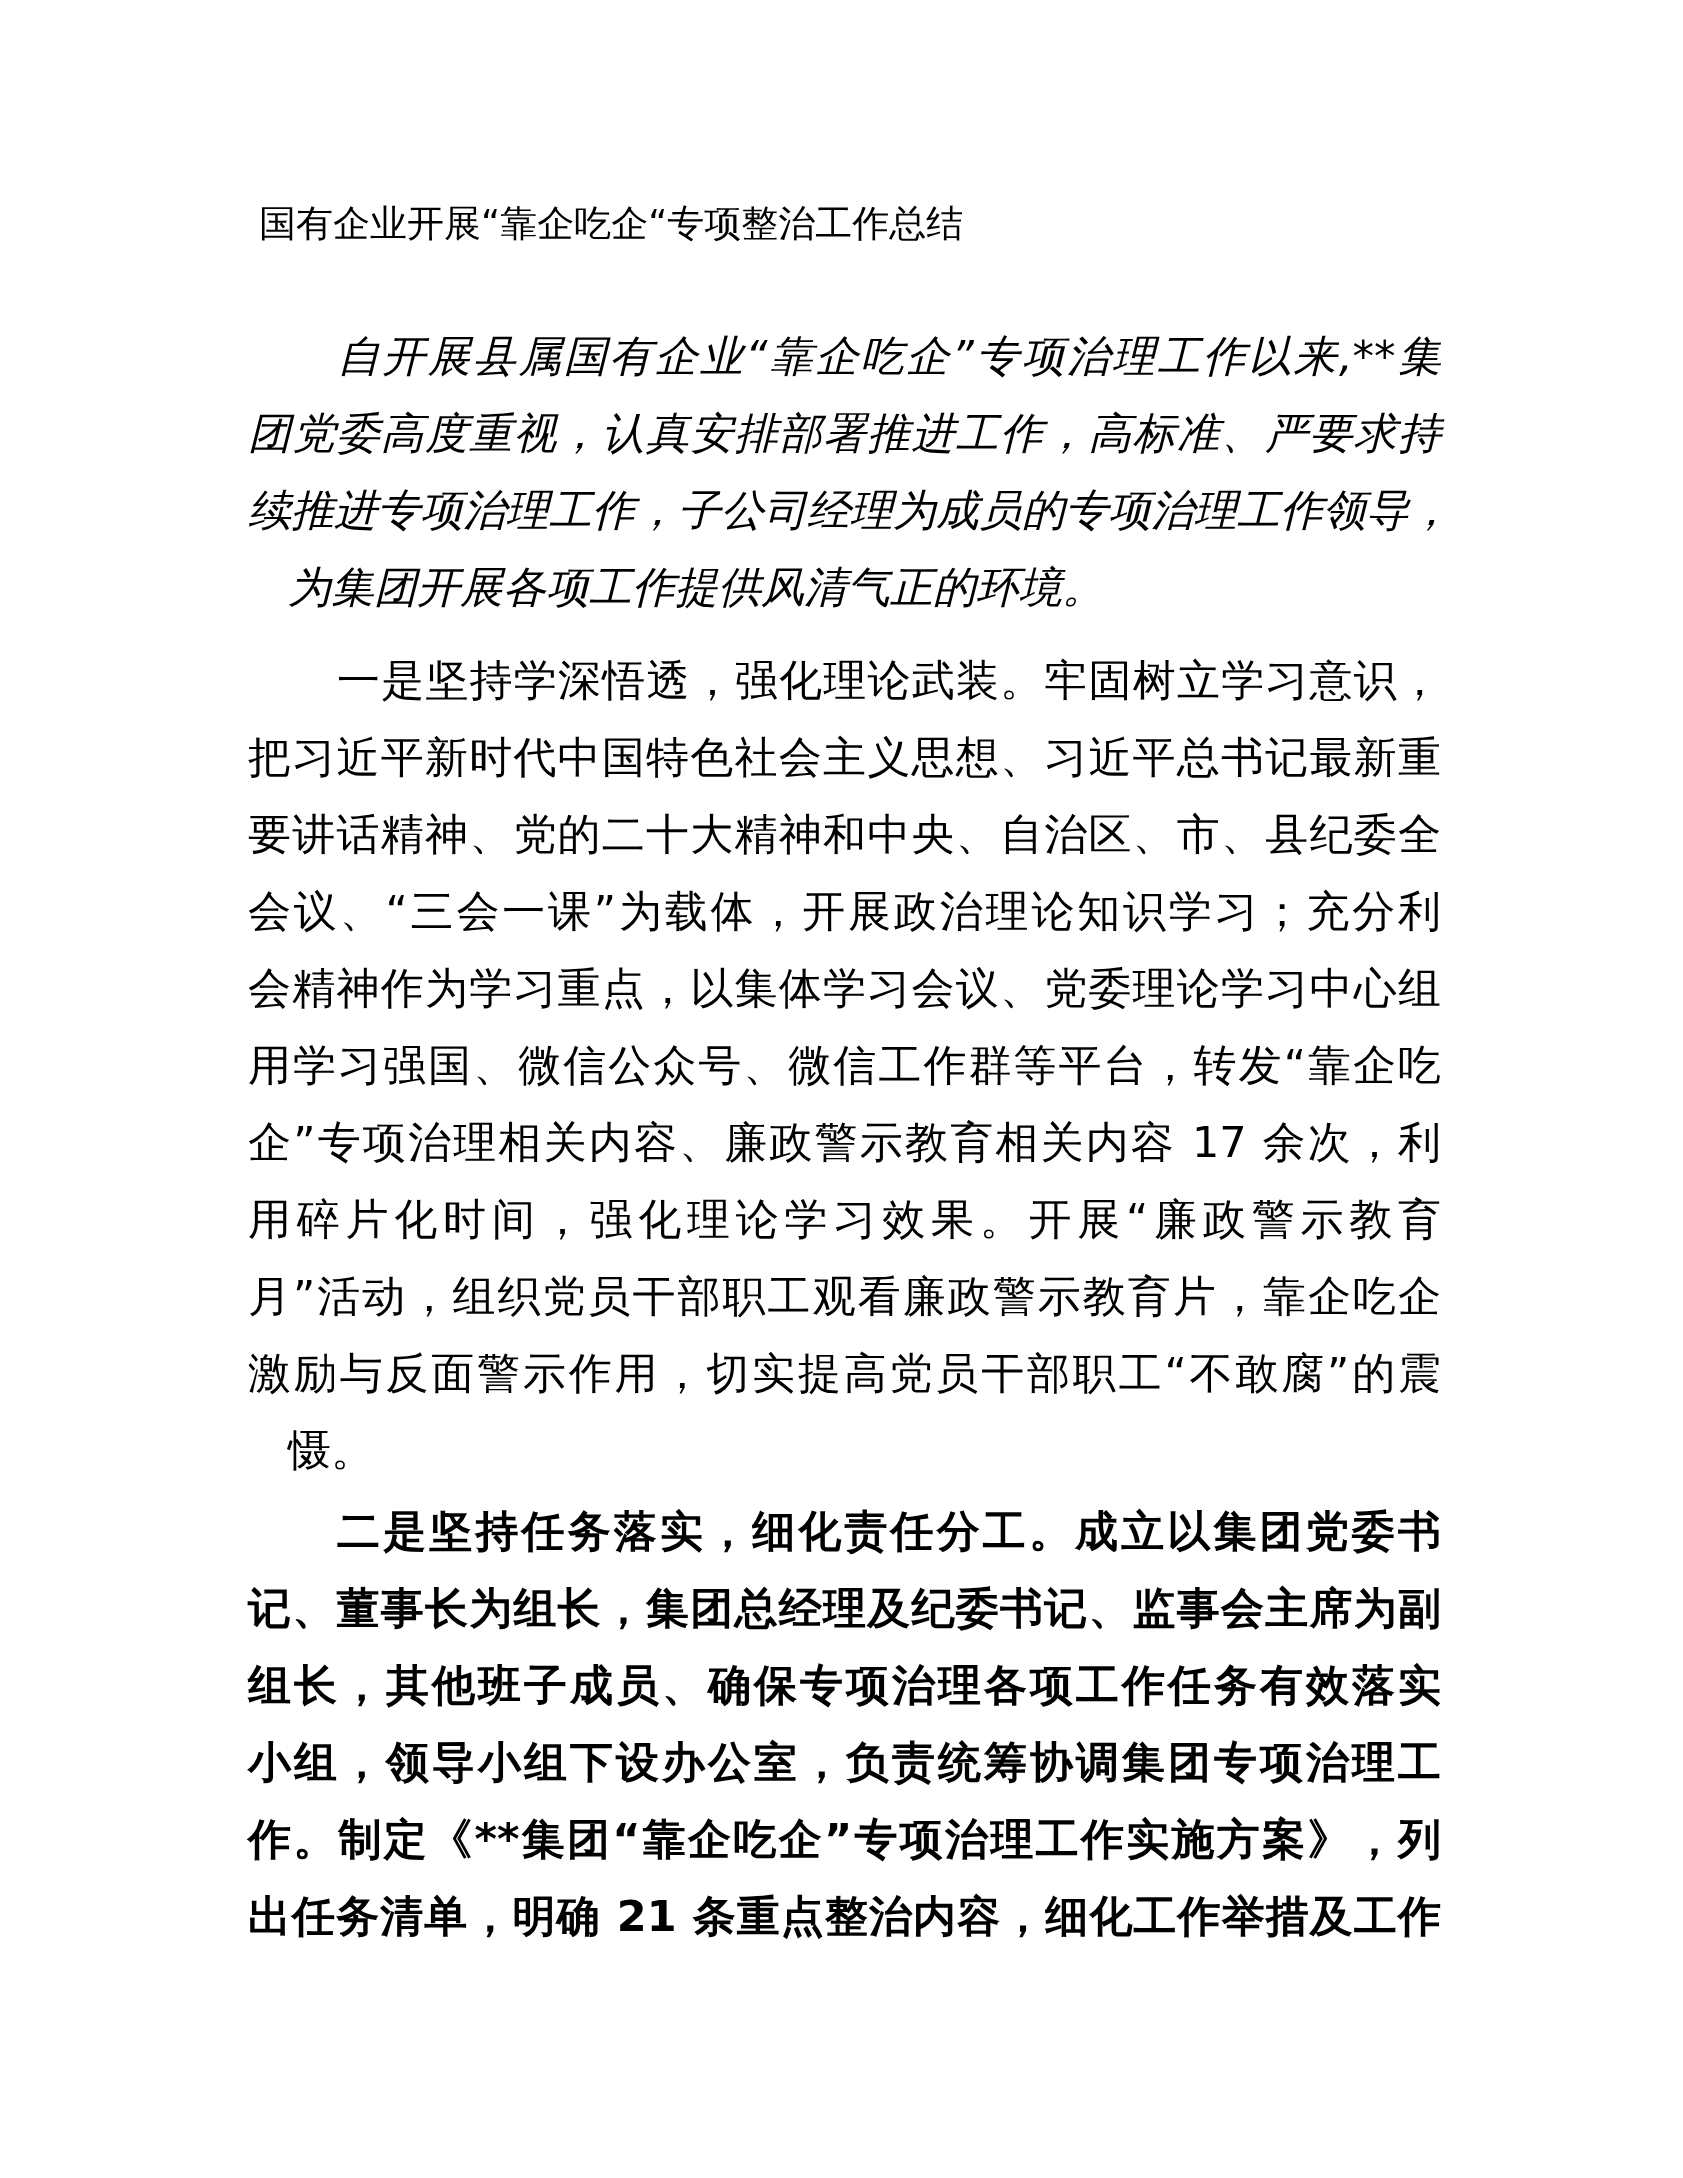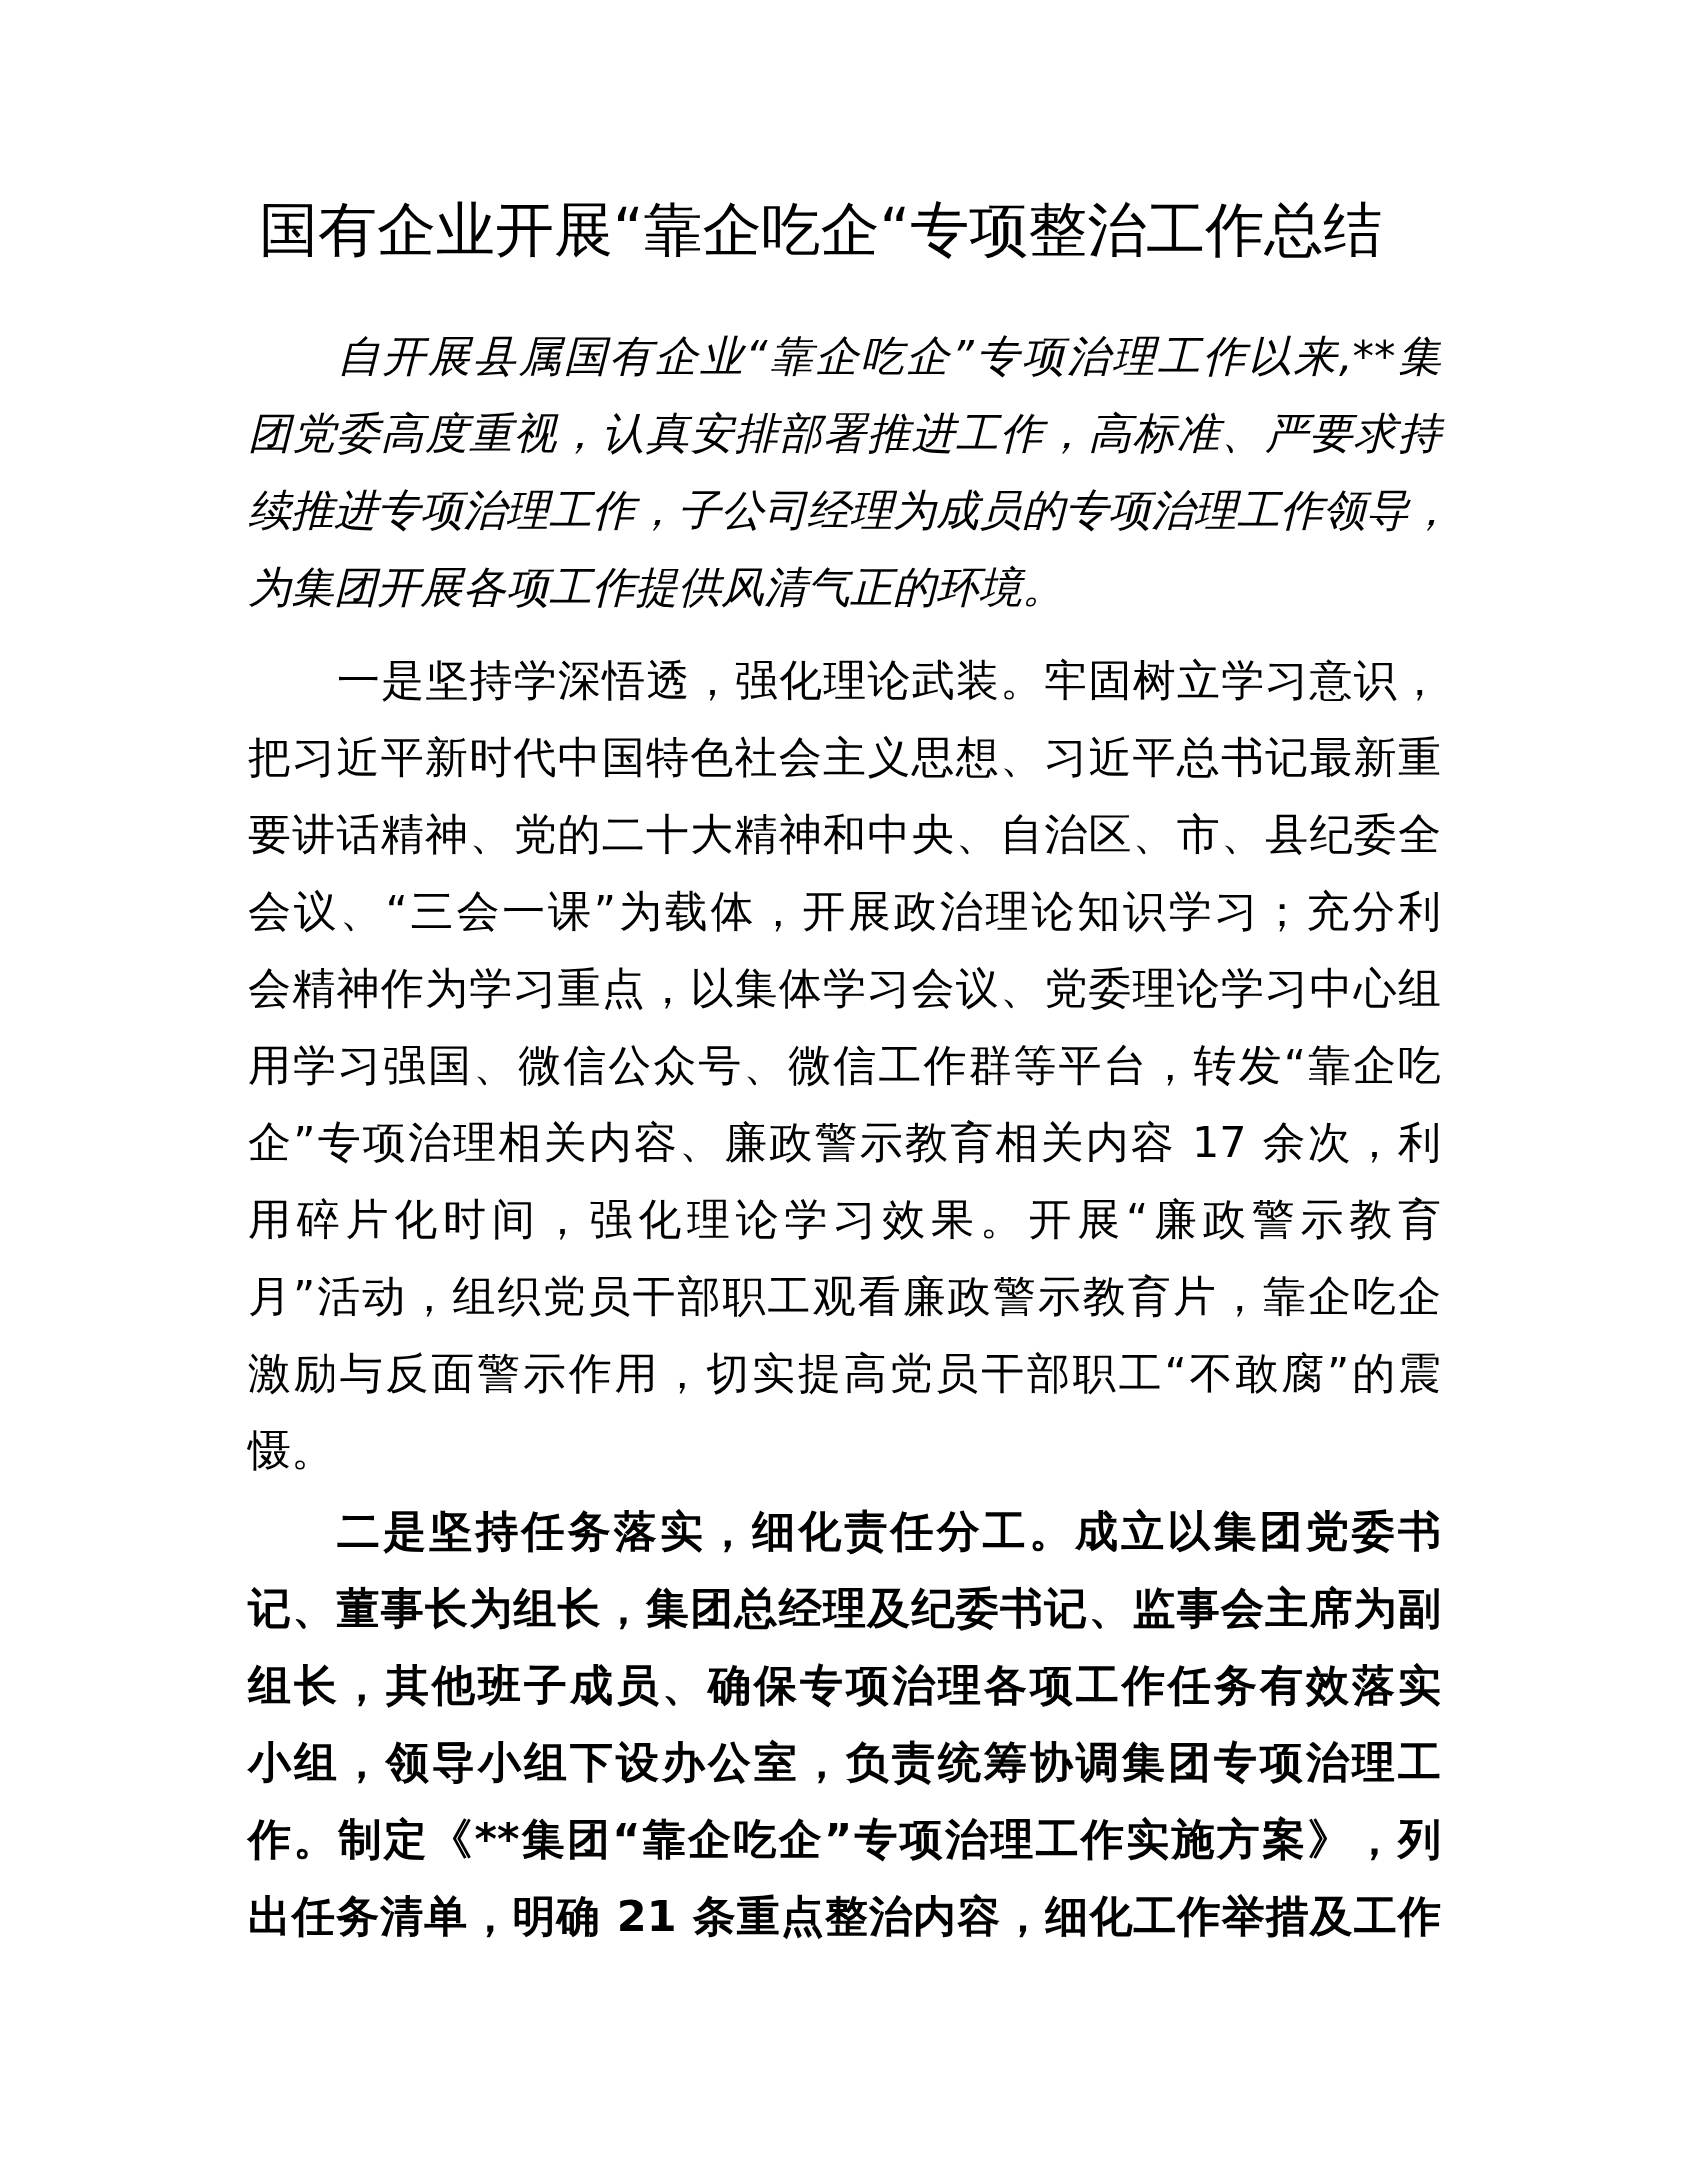--- a/index.html
+++ b/index.html
@@ -19,23 +19,23 @@
       position: absolute;
       left: 0;
       top: 0;
       width: 1683px;
       height: 2178px;
       background: #ffffff;
     }
     .title {
       position: absolute;
       left: 259px;
-      top: 190px;
+      top: 184px;
       width: 1188px;
-      font-size: 59px;
+      font-size: 37px;
       line-height: 79px;
       white-space: nowrap;
       letter-spacing: 0px;
     }
     .para {
       position: absolute;
       left: 248px;
       width: 1193px;
     }
     .line {
@@ -46,20 +46,21 @@
       white-space: nowrap;
       text-align: justify;
       text-align-last: justify;
     }
     .line.indent {
       padding-left: 89px;
     }
     .line.last {
       text-align: right;
       text-align-last: left;
+      margin-left: 40px;
     }
   </style>
 </head>
 <body>
 
 <div class="page">
 
   <div class="title">国有企业开展“靠企吃企“专项整治工作总结</div>
 
   <div class="para" style="top:318px;font-style:italic;">

